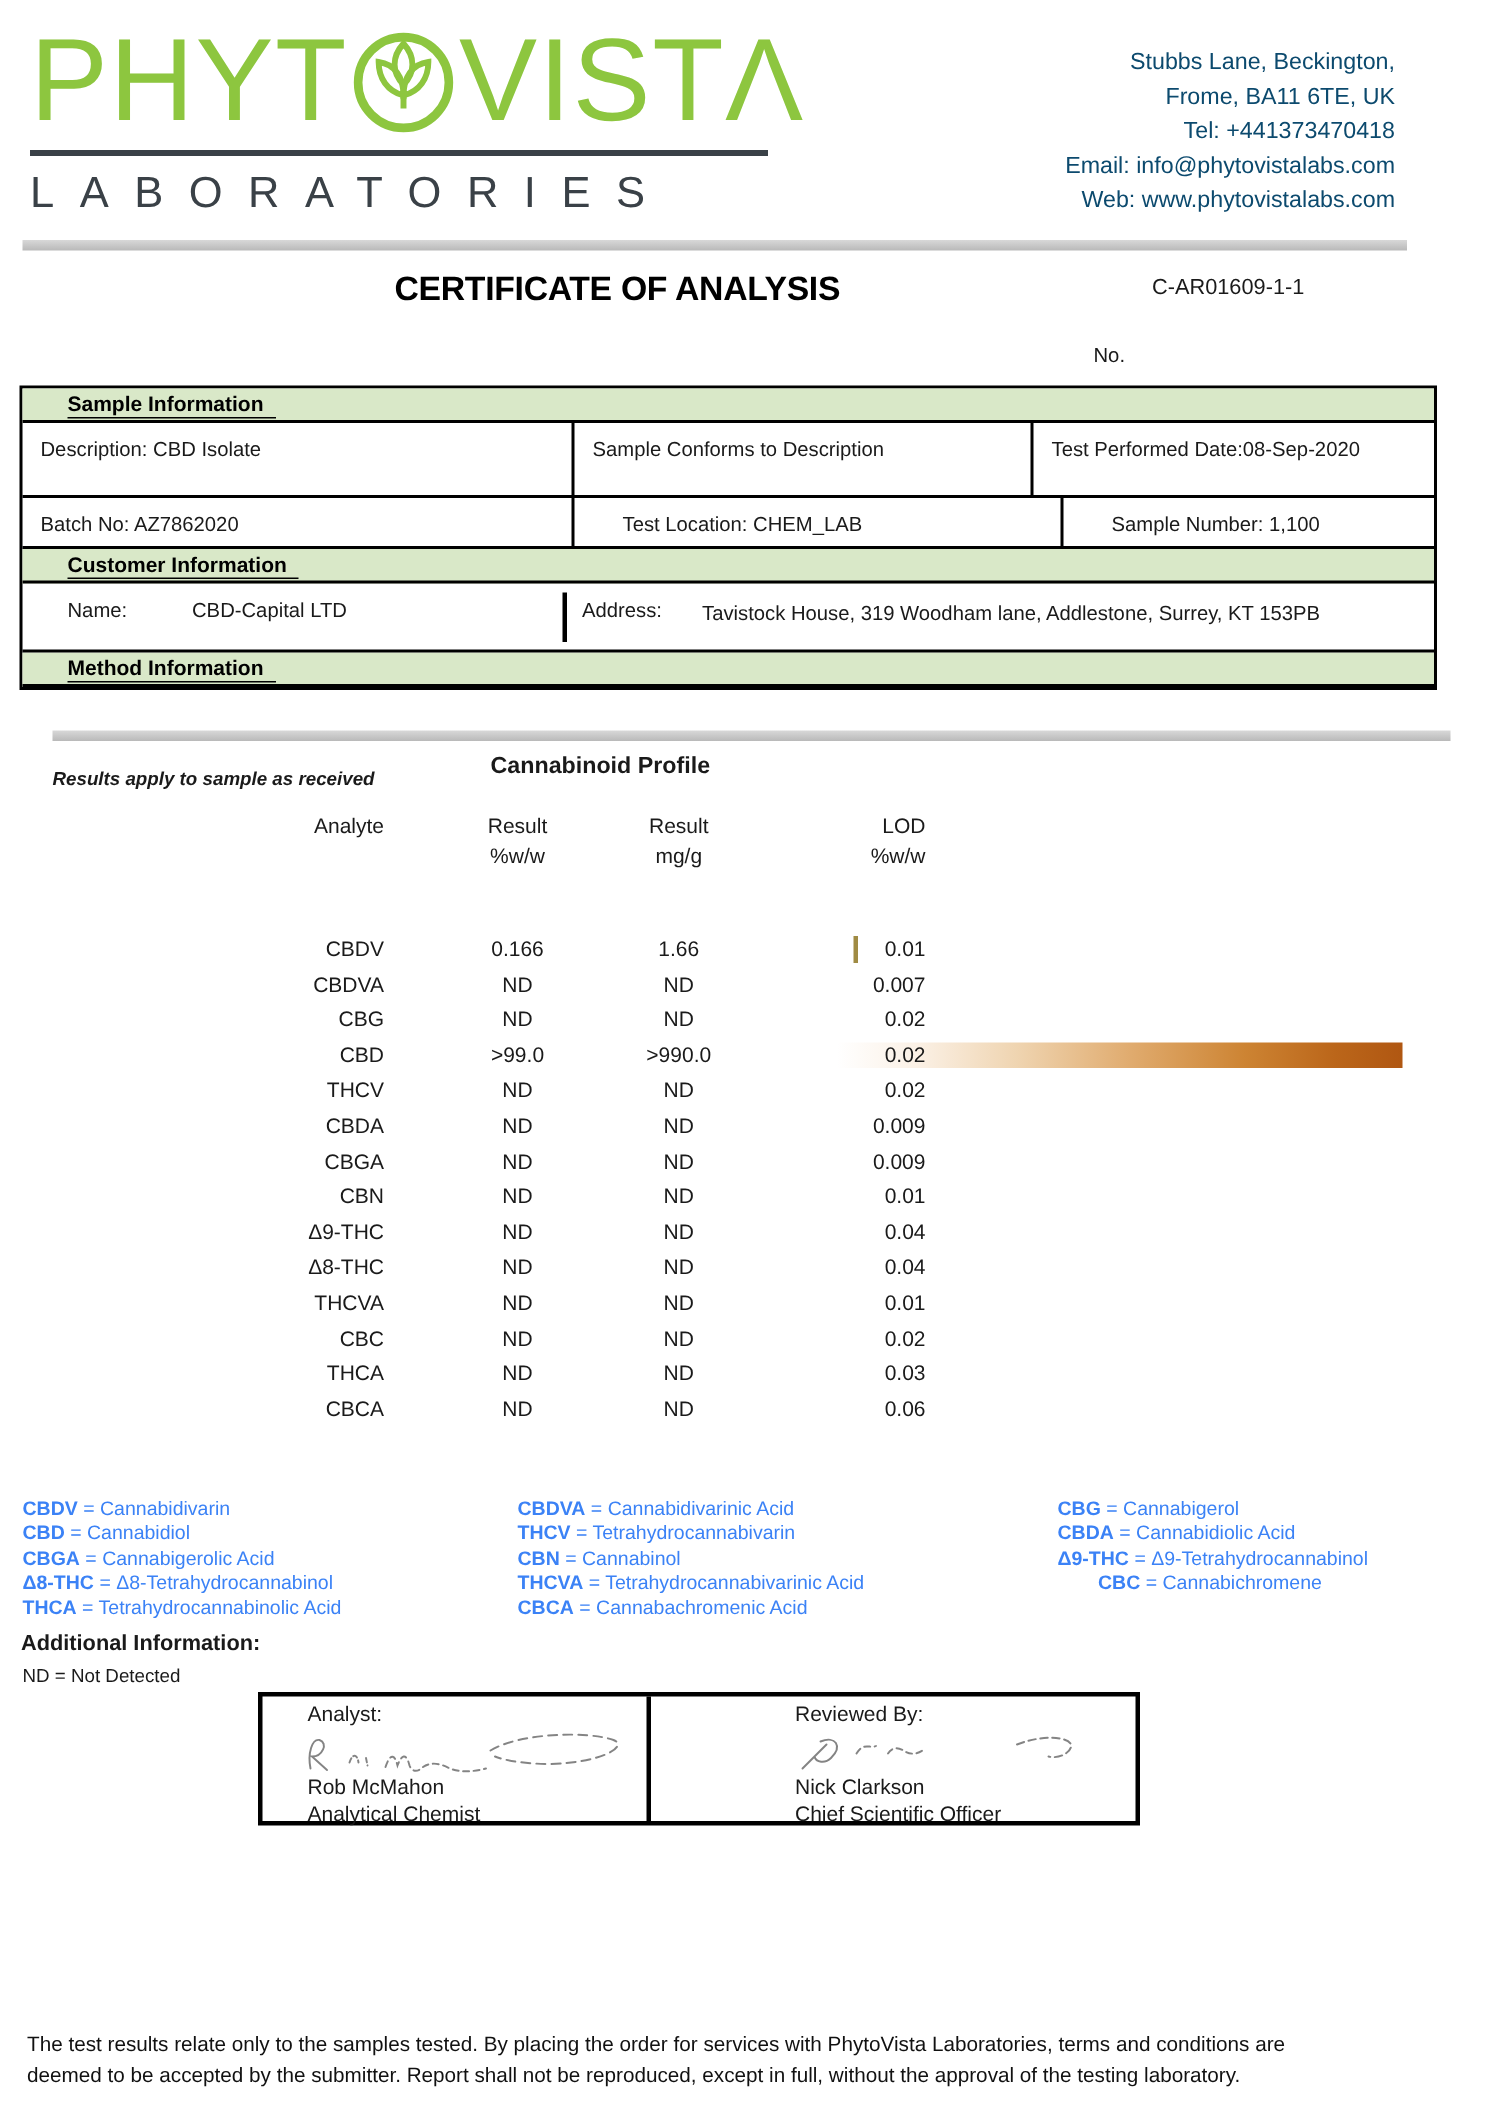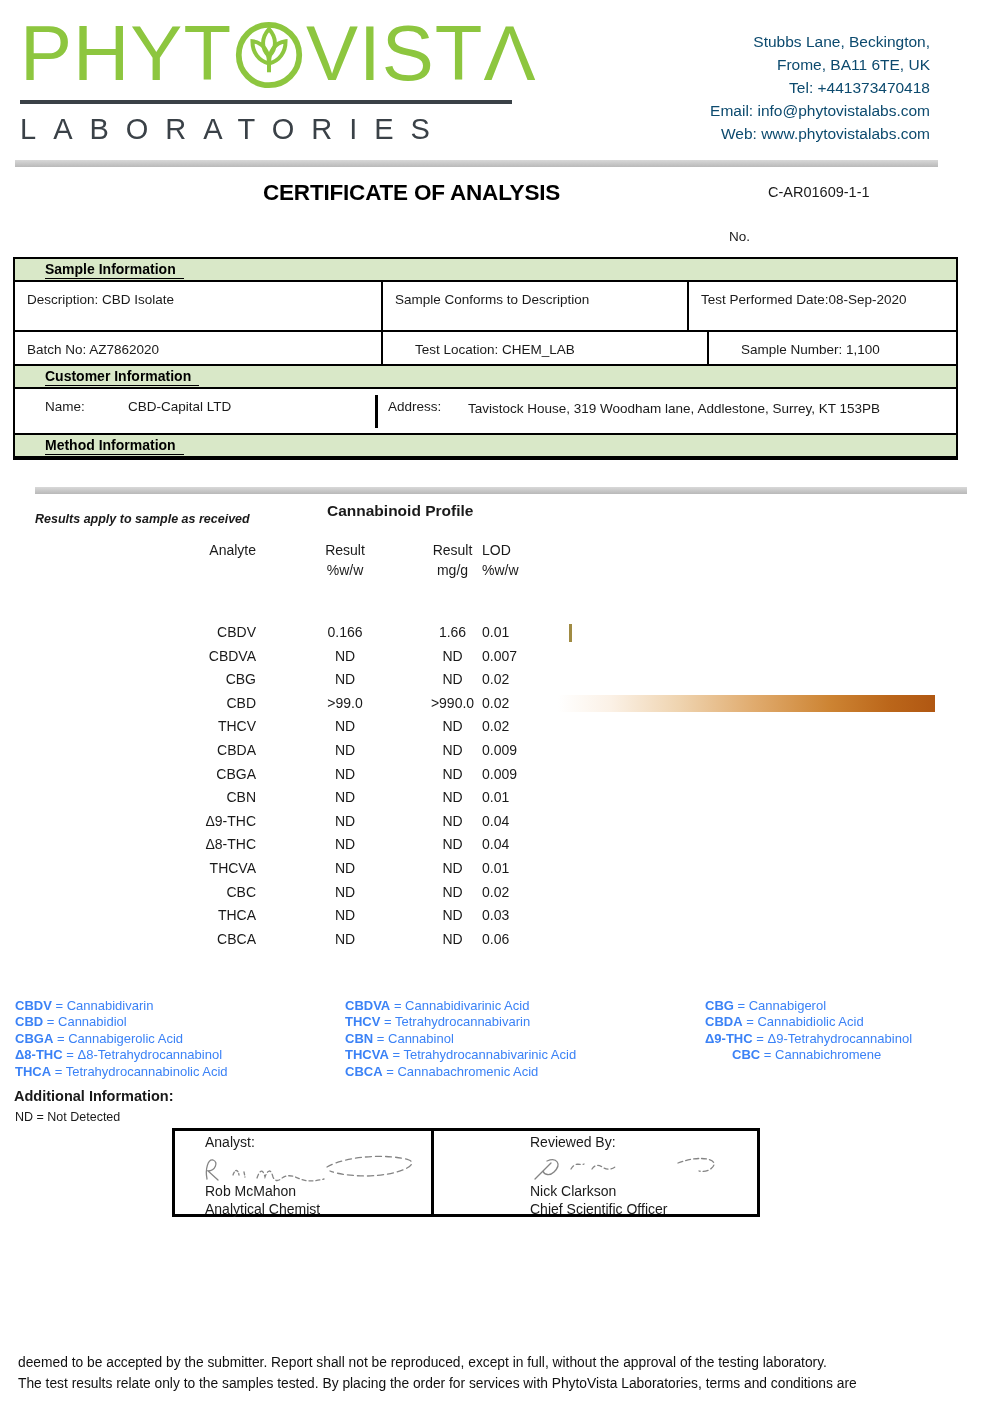--- a/index.html
+++ b/index.html
@@ -41,21 +41,21 @@
   .meth-row { position:relative; height:25px; font-size:13.5px; }
   .meth-row span { position:absolute; left:30px; top:3px; }
 
   
   .note { position:absolute; left:35px; top:512px; font-size:12.5px; font-weight:bold; font-style:italic; }
   .profile-title { position:absolute; left:327px; top:502px; font-size:15.5px; font-weight:bold; }
   .phead { position:absolute; top:540px; font-size:14px; line-height:20px; }
   .c1 { position:absolute; left:0;   width:256px; text-align:right; }
   .c2 { position:absolute; left:280px; width:130px; text-align:center; }
   .c3 { position:absolute; left:410px; width:85px;  text-align:center; }
-  .c4 { position:absolute; left:482px; width:98px;  text-align:left; }
+  .c4 { position:absolute; left:519px; width:98px;  text-align:right; }
   .prows { position:absolute; left:0; top:622px; width:620px; }
   .prow { position:relative; height:23.6px; font-size:14px; }
   .prow span { top:2px; }
   .hl-bar { position:absolute; left:558px; top:695px; width:377px; height:17px;
             background:linear-gradient(to right,#ffffff 0%,#fbf1e6 14%,#efd4b0 32%,#e0ab6e 52%,#cd8433 72%,#bb661a 88%,#b05712 100%); }
   .cursor-mark { position:absolute; left:569px; top:624px; width:3px; height:18px; background:#8f7722; opacity:0.85; }
 
   
   .legend-col { position:absolute; top:998px; font-size:13px; line-height:16.4px; color:#3b82f6; }
   .legend-col.k1 { left:15px; } .legend-col.k2 { left:345px; } .legend-col.k3 { left:705px; }
@@ -301,15 +301,15 @@
     </g>
   </svg>
 
   <div class="nm a">Rob McMahon</div>
   <div class="tt a">Analytical Chemist</div>
   <div class="nm r">Nick Clarkson</div>
   <div class="tt r">Chief Scientific Officer</div>
 </div>
 
 <div class="footer">
+  <div>The test results relate only to the samples tested.  By placing the order for services with PhytoVista Laboratories, terms and conditions are</div>
   <div>deemed to be accepted by the submitter. Report shall not be reproduced, except in full, without the approval of the testing laboratory.</div>
-  <div>The test results relate only to the samples tested.  By placing the order for services with PhytoVista Laboratories, terms and conditions are</div>
 </div>
 
 </body></html>

